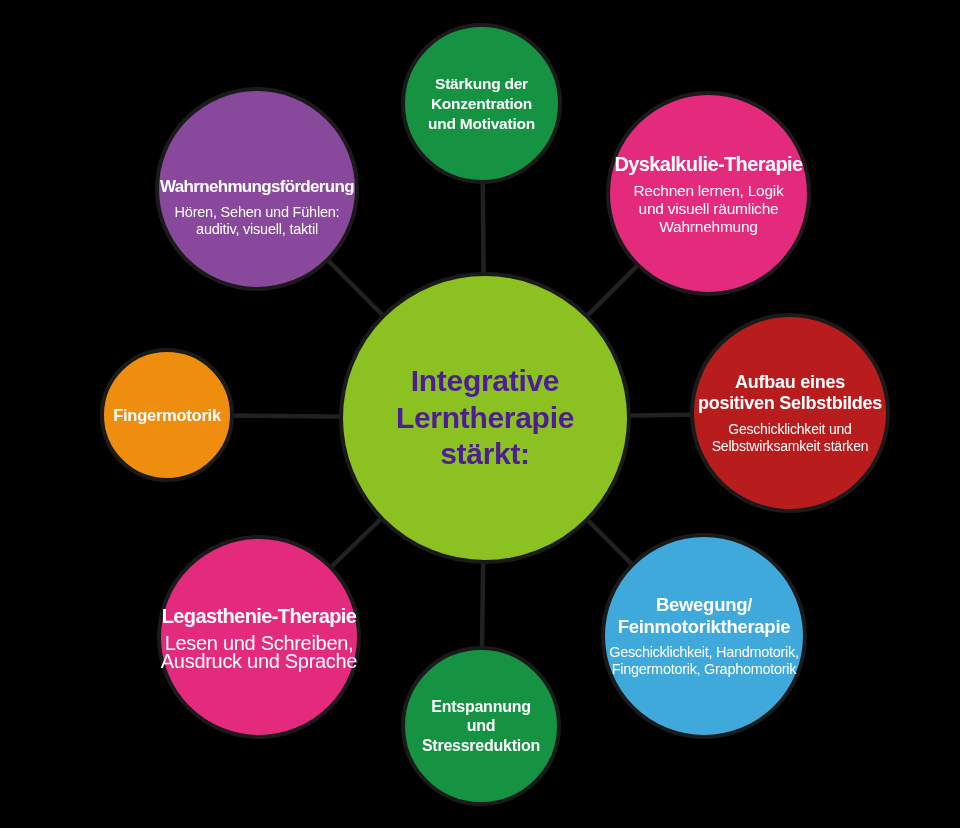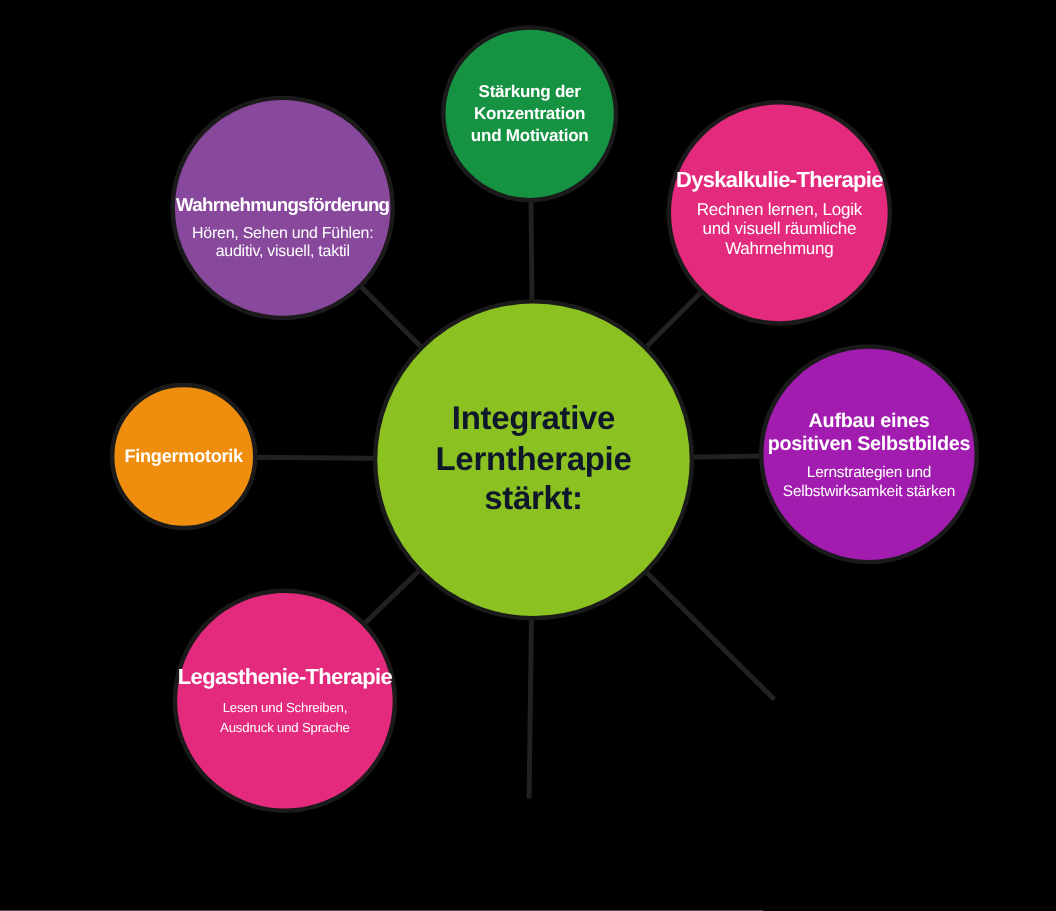--- a/index.html
+++ b/index.html
@@ -62,21 +62,21 @@
 
   .n3 { left: 601px; top: 533px; width: 206px; height: 206px; }
   .n3 .node-title { font-size: 18.5px; line-height: 22px; }
   .n3 .node-body  { font-size: 14.5px; line-height: 17px; margin-top: 6px; letter-spacing: -0.02em; }
 
   .n4 { left: 401px; top: 646px; width: 160px; height: 160px; }
   .n4 .node-title { font-size: 16px; line-height: 19.5px; }
 
   .n5 { left: 157px; top: 535px; width: 204px; height: 204px; }
   .n5 .node-title { font-size: 20px; line-height: 25px; letter-spacing: -0.03em; }
-  .n5 .node-body  { font-size: 12px; line-height: 18px; margin-top: 5px; }
+  .n5 .node-body  { font-size: 20px; line-height: 18px; margin-top: 5px; }
 
   .n6 { left: 100px; top: 348px; width: 134px; height: 134px; }
   .n6 .node-title { font-size: 16.5px; line-height: 20px; }
 
   .n7 { left: 155px; top:  87px; width: 204px; height: 204px; }
   .n7 .node-title { font-size: 17px; line-height: 22px; letter-spacing: -0.04em; margin-top: 35px; }
   .n7 .node-body  { font-size: 14.5px; line-height: 17px; margin-top: 6px; }
 </style>
 </head>
 <body>
@@ -88,47 +88,59 @@
     <line x1="485" y1="418" x2="709" y2="194"></line>
     <line x1="485" y1="418" x2="790" y2="413"></line>
     <line x1="485" y1="418" x2="704" y2="636"></line>
     <line x1="485" y1="418" x2="481" y2="726"></line>
     <line x1="485" y1="418" x2="259" y2="637"></line>
     <line x1="485" y1="418" x2="167" y2="415"></line>
     <line x1="485" y1="418" x2="257" y2="189"></line>
   </svg>
 
   <div class="node hub" style="background-color: rgb(140, 193, 34);">
-    <div class="hub-text" style="color: #0f172a;">Integrative
+    <div class="hub-text" style="color: #4c1d95;">Integrative
 Lerntherapie
 stärkt:</div>
   </div>
 
   <div class="node n0" style="background-color: rgb(21, 146, 66);">
     <div class="node-title">Stärkung der
 Konzentration
 und Motivation</div>
 
   </div>
 
   <div class="node n1" style="background-color: rgb(228, 42, 124);">
     <div class="node-title">Dyskalkulie-Therapie</div>
     <div class="node-body">Rechnen lernen, Logik
 und visuell räumliche
 Wahrnehmung</div>
   </div>
 
-  <div class="node n2" style="background-color: #a21caf;">
+  <div class="node n2" style="background-color: #b91c1c;">
     <div class="node-title">Aufbau eines
 positiven Selbstbildes</div>
-    <div class="node-body">Lernstrategien und
+    <div class="node-body">Geschicklichkeit und
 Selbstwirksamkeit stärken</div>
   </div>
 
+  <div class="node n3" style="background-color: rgb(63, 169, 220);">
+    <div class="node-title">Bewegung/
+Feinmotoriktherapie</div>
+    <div class="node-body">Geschicklichkeit, Handmotorik,
+Fingermotorik, Graphomotorik</div>
+  </div>
 
+  <div class="node n4" style="background-color: rgb(21, 146, 66);">
+    <div class="node-title">Entspannung
+und
+Stressreduktion</div>
+
+  </div>
 
   <div class="node n5" style="background-color: rgb(228, 42, 124); align-items: center;">
     <div class="node-title">Legasthenie-Therapie</div>
     <div class="node-body">Lesen und Schreiben,
 Ausdruck und Sprache</div>
   </div>
 
   <div class="node n6" style="background-color: rgb(239, 141, 15);">
     <div class="node-title">Fingermotorik</div>
 

